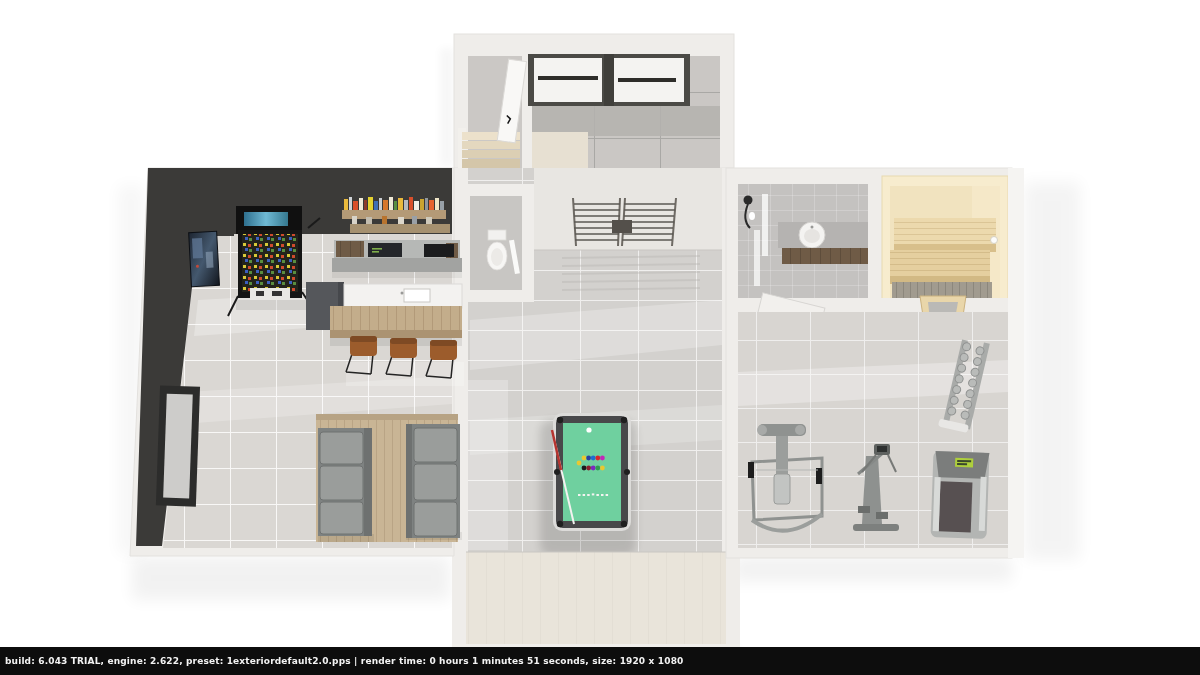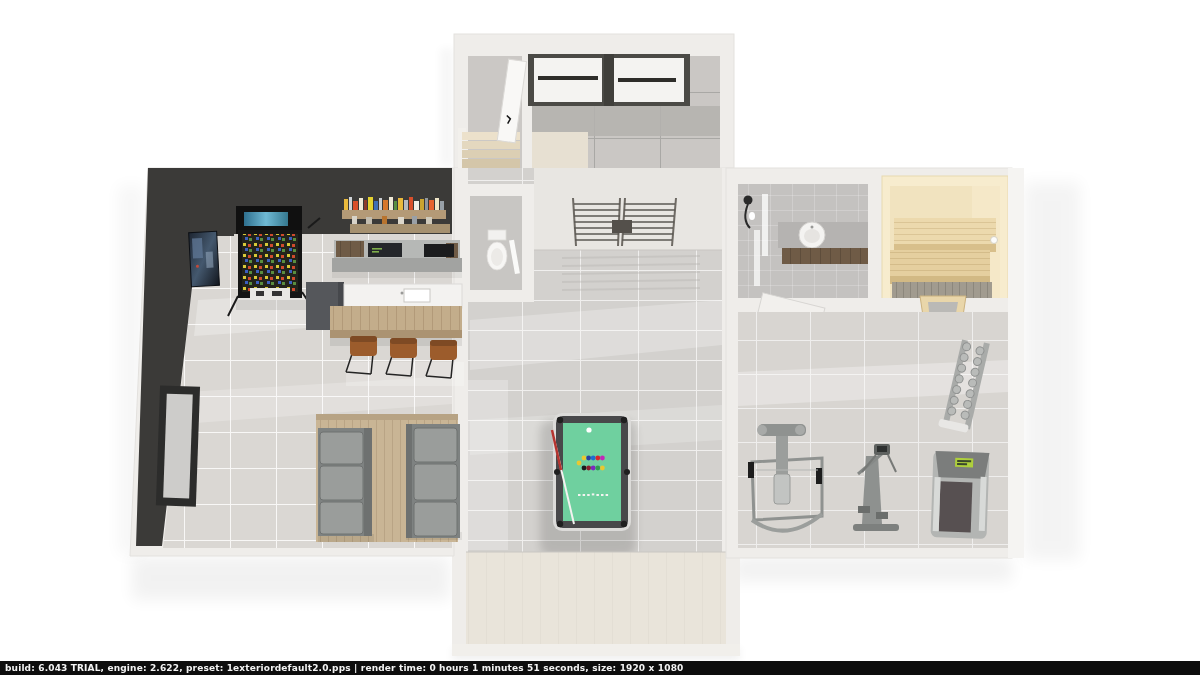--- a/index.html
+++ b/index.html
@@ -1,20 +1,20 @@
 <!DOCTYPE html>
 <html style="--page-bg: #ffffff; --statusbar-bg: #0d0d0d; --statusbar-text: #f3f3f3; --wall-white: #efedea; --wall-dark: #3b3a38; --floor-tile: #dad7d3; --hall-tile: #d3d1ce; --bath-tile: #c4c2c0; --sauna-cream: #f7ecce; --sauna-wood: #ecd9ad; --felt-green: #6fd09f; --rail-dark: #48484a; --stool-rust: #9c5c2c; --sofa-gray: #9a9d9b; --beige-floor: #e9e4da;"><head>
 <meta charset="utf-8">
 <style>
   html,body{margin:0;padding:0;background:#fff;}
   body{width:1200px;height:675px;overflow:hidden;font-family:"DejaVu Sans",sans-serif;}
   .stage{position:relative;width:1200px;height:675px;background:var(--page-bg,#ffffff);}
   .viewport{position:absolute;left:0;top:0;width:1200px;height:661px;}
   .viewport svg{display:block;}
-  .status-bar{position:absolute;left:0;right:0;bottom:0;height:14px;
+  .status-bar{position:absolute;left:0;right:0;bottom:0;height:28px;
     background:var(--statusbar-bg,#0d0d0d);color:var(--statusbar-text,#f3f3f3);
     display:flex;align-items:center;padding-left:5px;
     font-size:9px;font-weight:700;letter-spacing:.15px;white-space:nowrap;}
 </style>
 </head>
 <body>
 
 <div class="stage">
   <div class="viewport">
     <svg width="1200" height="661" viewBox="0 0 1200 661" xmlns="http://www.w3.org/2000/svg">

